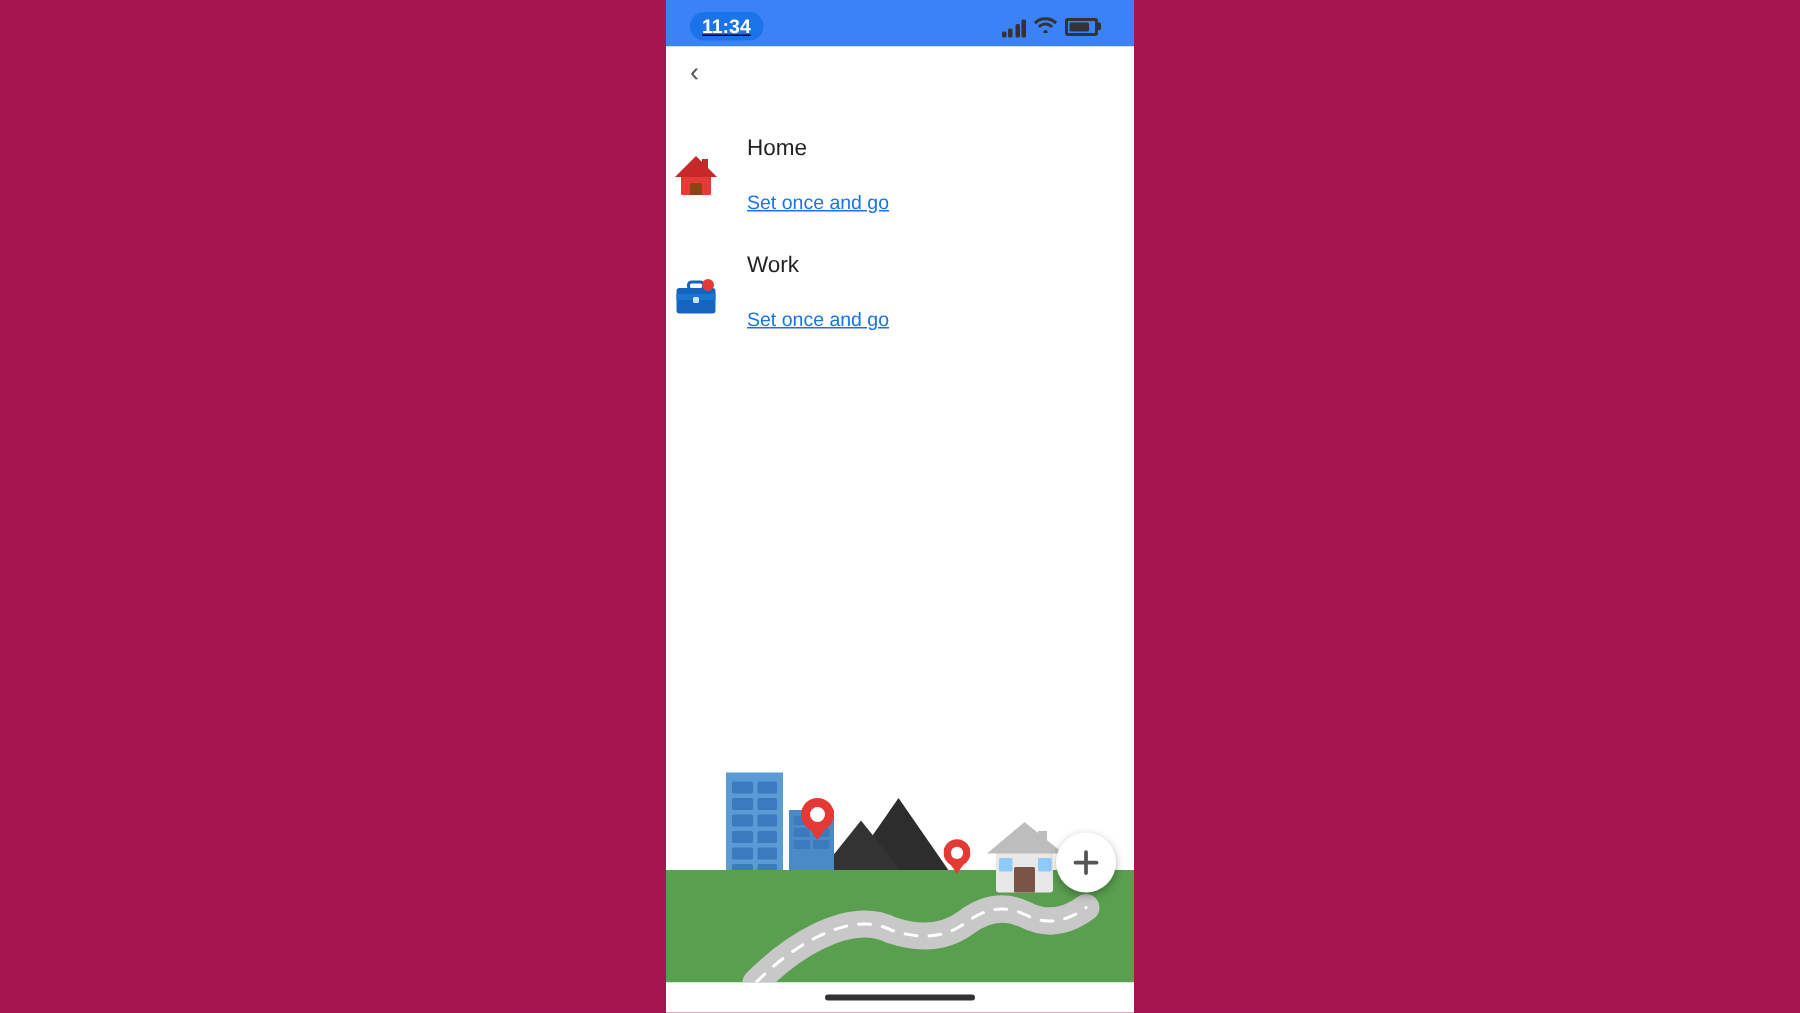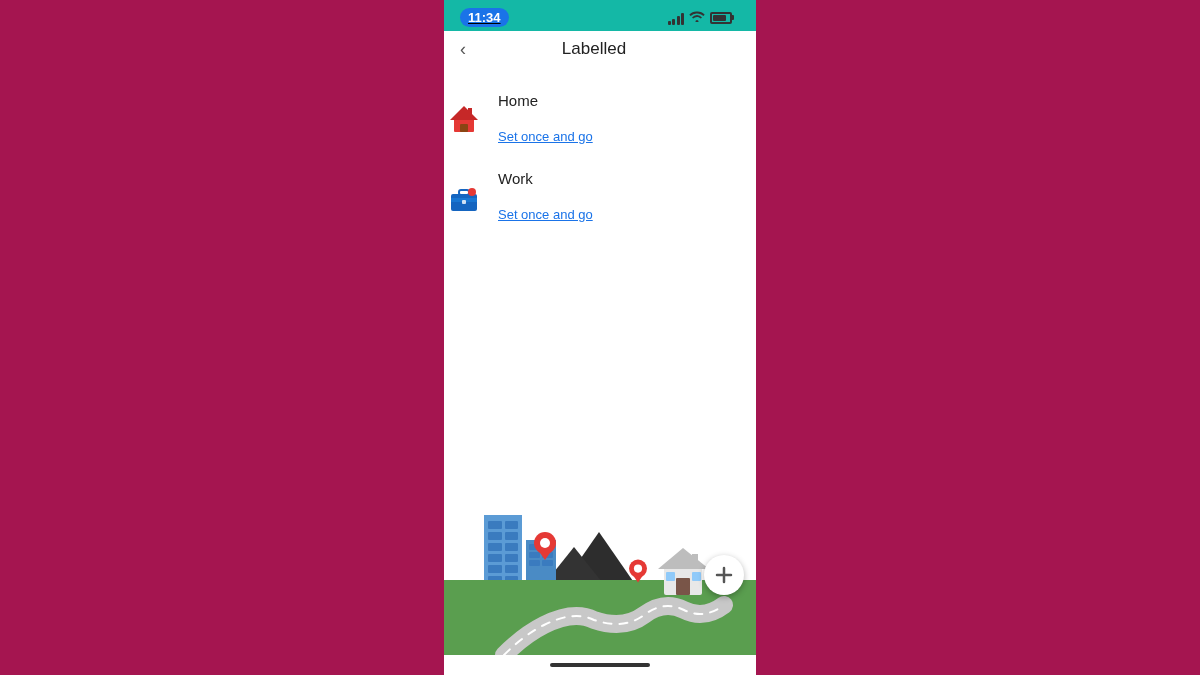--- a/index.html
+++ b/index.html
@@ -22,21 +22,21 @@
       display: flex;
       flex-direction: column;
       position: relative;
     }
     
     .status-bar {
       display: flex;
       justify-content: space-between;
       align-items: center;
       padding: 8px 24px 4px 16px;
-      background: #14b8a6;
+      background: #3b82f6;
       flex-shrink: 0;
       text-decoration: underline;
     }
     .status-time {
       background: #1a73e8;
       color: #fff;
       font-size: 13px;
       font-weight: 600;
       border-radius: 10px;
       padding: 2px 8px;
@@ -273,21 +273,20 @@
         </svg>
       </span>
       <div class="battery-icon">
         <div class="battery-fill"></div>
       </div>
     </div>
   </div>
 
   <div class="header">
     <span class="back-btn">‹</span>
-    <span class="header-title">Labelled</span>
   </div>
 
   <div class="list-container">
 
     <div class="list-item">
       <div class="icon-container">
         <svg class="home-svg" viewBox="0 0 36 36">
 
           <rect x="8" y="18" width="20" height="14" rx="1" fill="#e53935"></rect>
 

